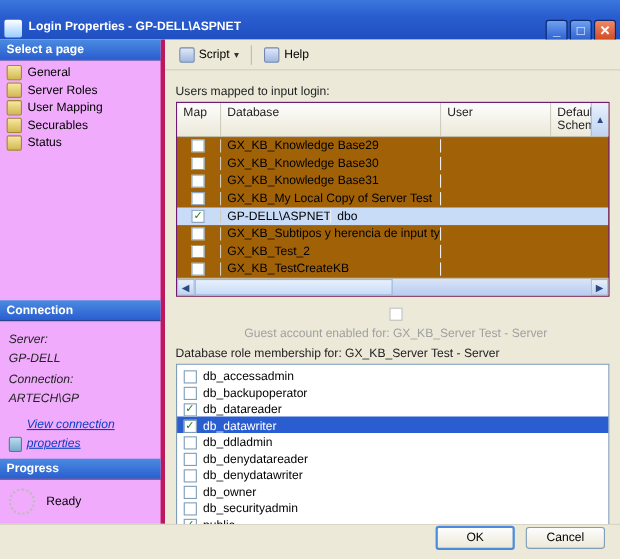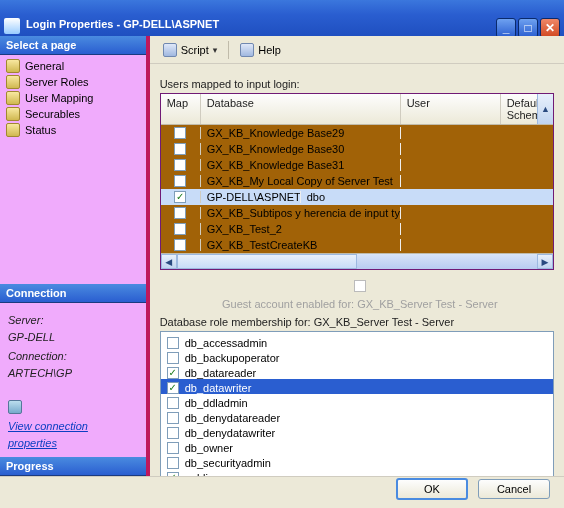--- a/index.html
+++ b/index.html
@@ -13,21 +13,21 @@
 .content { display: flex; height: 440px; }
 .sidebar { width: 152px; background: #f0abfc; border-right: 4px solid #be185d; display: flex; flex-direction: column; }
 .panelhdr { background: linear-gradient(#4a8be0,#2a5ed0); color: #fff; font-weight: bold; padding: 3px 6px; border-bottom: 1px solid #1a3a80; }
 .navlist { flex: 0 0 auto; padding: 3px 2px; }
 .navitem { display: flex; align-items: center; padding: 1px 4px; gap: 5px; cursor: pointer; }
 .navitem .nicon { width: 14px; height: 14px; background: linear-gradient(#f8e8a0,#d0b850); border: 1px solid #a08830; border-radius: 2px; }
 .filler { flex: 1; }
 .connpanel, .progresspanel { }
 .connbody { padding: 6px 8px; line-height: 1.5; color: #222; font-style: italic; }
 .connbody .lbl { margin-top: 3px; }
-.link { color: #0b3fc2; text-decoration: underline; display: flex; align-items: flex-start; gap: 4px; margin-top: 19px; cursor: pointer; flex-direction: column; }
+.link { color: #0b3fc2; text-decoration: underline; display: flex; align-items: flex-end; gap: 4px; margin-top: 8px; cursor: pointer; }
 .link-icon { width: 14px; height: 14px; background: linear-gradient(#bde,#7ac); border: 1px solid #579; border-radius: 2px; }
 .progressbody { padding: 8px; display: flex; align-items: center; gap: 10px; }
 .spinner { width: 24px; height: 24px; border: 2px dotted #bbb; border-radius: 50%; }
 .main { flex: 1; background: #ece9d8; display: flex; flex-direction: column; }
 .toolbar { height: 28px; display: flex; align-items: center; gap: 2px; padding: 0 6px; border-bottom: 1px solid #d0ccc0; }
 .tbtn { display: flex; align-items: center; gap: 4px; padding: 2px 6px; border: 1px solid transparent; border-radius: 3px; cursor: pointer; }
 .tbi { width: 14px; height: 14px; background: linear-gradient(#e0e8f8,#a0b8e0); border: 1px solid #7088b0; border-radius: 2px; }
 .caret { font-size: 9px; color: #333; }
 .tsep { width: 1px; height: 18px; background: #c0bbaa; margin: 0 2px; }
 .mainbody { flex: 1; padding: 8px 10px; overflow: auto; }
@@ -109,20 +109,24 @@
         <div class="lbl">Connection:</div>
         <div>ARTECH\GP</div>
         <div class="link">
           <span class="link-icon"></span>
           <span>View connection properties</span>
         </div>
       </div>
     </div>
     <div class="progresspanel">
       <div class="panelhdr">Progress</div>
+      <div class="progressbody">
+        <div class="spinner"></div>
+        <div>Ready</div>
+      </div>
     </div>
   </div>
 
   <div class="main">
     <div class="toolbar">
       <div class="tbtn">
         <span class="tbi"></span>
         <span>Script</span>
         <span class="caret">▾</span>
       </div>

